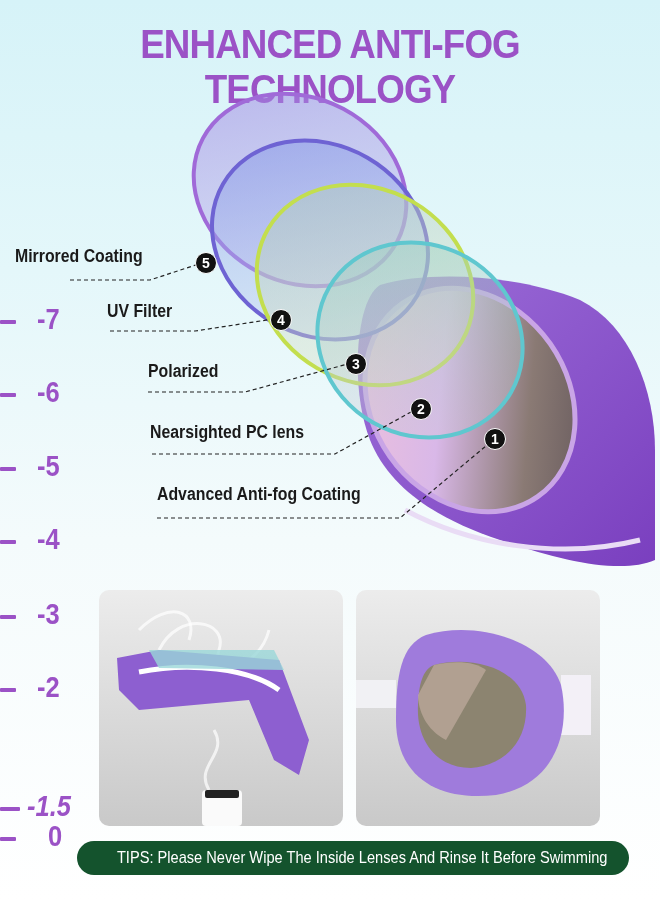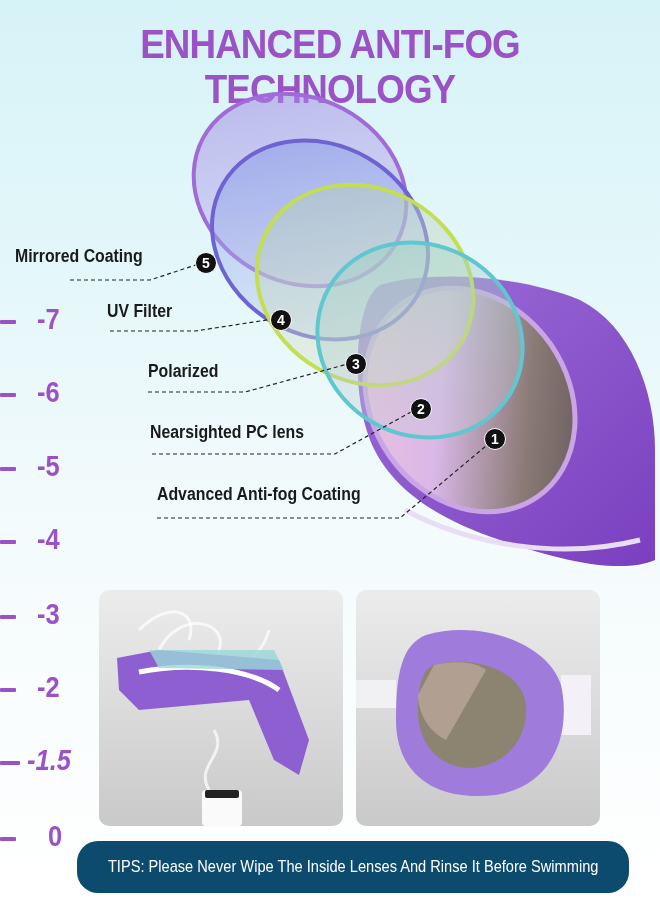--- a/index.html
+++ b/index.html
@@ -15,22 +15,22 @@
   .tick .num{position:absolute;font-family:"Liberation Sans",sans-serif;font-weight:bold;
     font-size:30px;color:#9b52c6;white-space:nowrap;transform:scaleX(0.85);transform-origin:left;}
   .label{position:absolute;font-family:"Liberation Sans",sans-serif;font-weight:bold;
     font-size:18px;color:#1a1a1a;white-space:nowrap;transform:scaleX(0.88);transform-origin:left;}
   .badge{position:absolute;width:20px;height:20px;border-radius:50%;background:#111;color:#fff;
     font-family:"Liberation Sans",sans-serif;font-weight:bold;font-size:14px;
     display:flex;align-items:center;justify-content:center;border:1px solid #fff;}
   svg.art{position:absolute;left:0;top:0;}
   .photo{position:absolute;top:590px;width:244px;height:236px;border-radius:10px;
     background:linear-gradient(180deg,#ececec 0%,#d9d9d9 55%,#c9c9c9 100%);overflow:hidden;}
-  .tips{position:absolute;left:77px;top:841px;width:552px;height:52px;border-radius:21px;
-    background:#0c4a6e;display:flex;align-items:center;justify-content:center;}
+  .tips{position:absolute;left:77px;top:841px;width:552px;height:34px;border-radius:21px;
+    background:#14532d;display:flex;align-items:center;justify-content:flex-start;}
   .tips span{color:#fff;font-family:"Liberation Sans",sans-serif;font-size:17px;
     white-space:nowrap;transform:scaleX(0.86);}
 </style>
 </head>
 <body>
 
 <div class="title">ENHANCED ANTI-FOG TECHNOLOGY</div>
 
 <svg class="art" width="660" height="590" viewBox="0 0 660 590">
   <defs>
@@ -110,21 +110,21 @@
       <span class="num" style="left:37px;top:-18px;">-4</span>
     </div>
   <div class="tick" style="top:615px;">
       <div class="bar"></div>
       <span class="num" style="left:37px;top:-18px;">-3</span>
     </div>
   <div class="tick" style="top:688px;">
       <div class="bar"></div>
       <span class="num" style="left:37px;top:-18px;">-2</span>
     </div>
-  <div class="tick" style="top:761px;font-style:italic;">
+  <div class="tick" style="top:807px;font-style:italic;">
       <div class="bar" style="width:20px;"></div>
       <span class="num" style="left:27px;top:-18px;">-1.5</span>
     </div>
   <div class="tick" style="top:837px;">
       <div class="bar"></div>
       <span class="num" style="left:48px;top:-18px;">0</span>
     </div>
 </div>
 
 <div class="photo" style="left:99px;">

